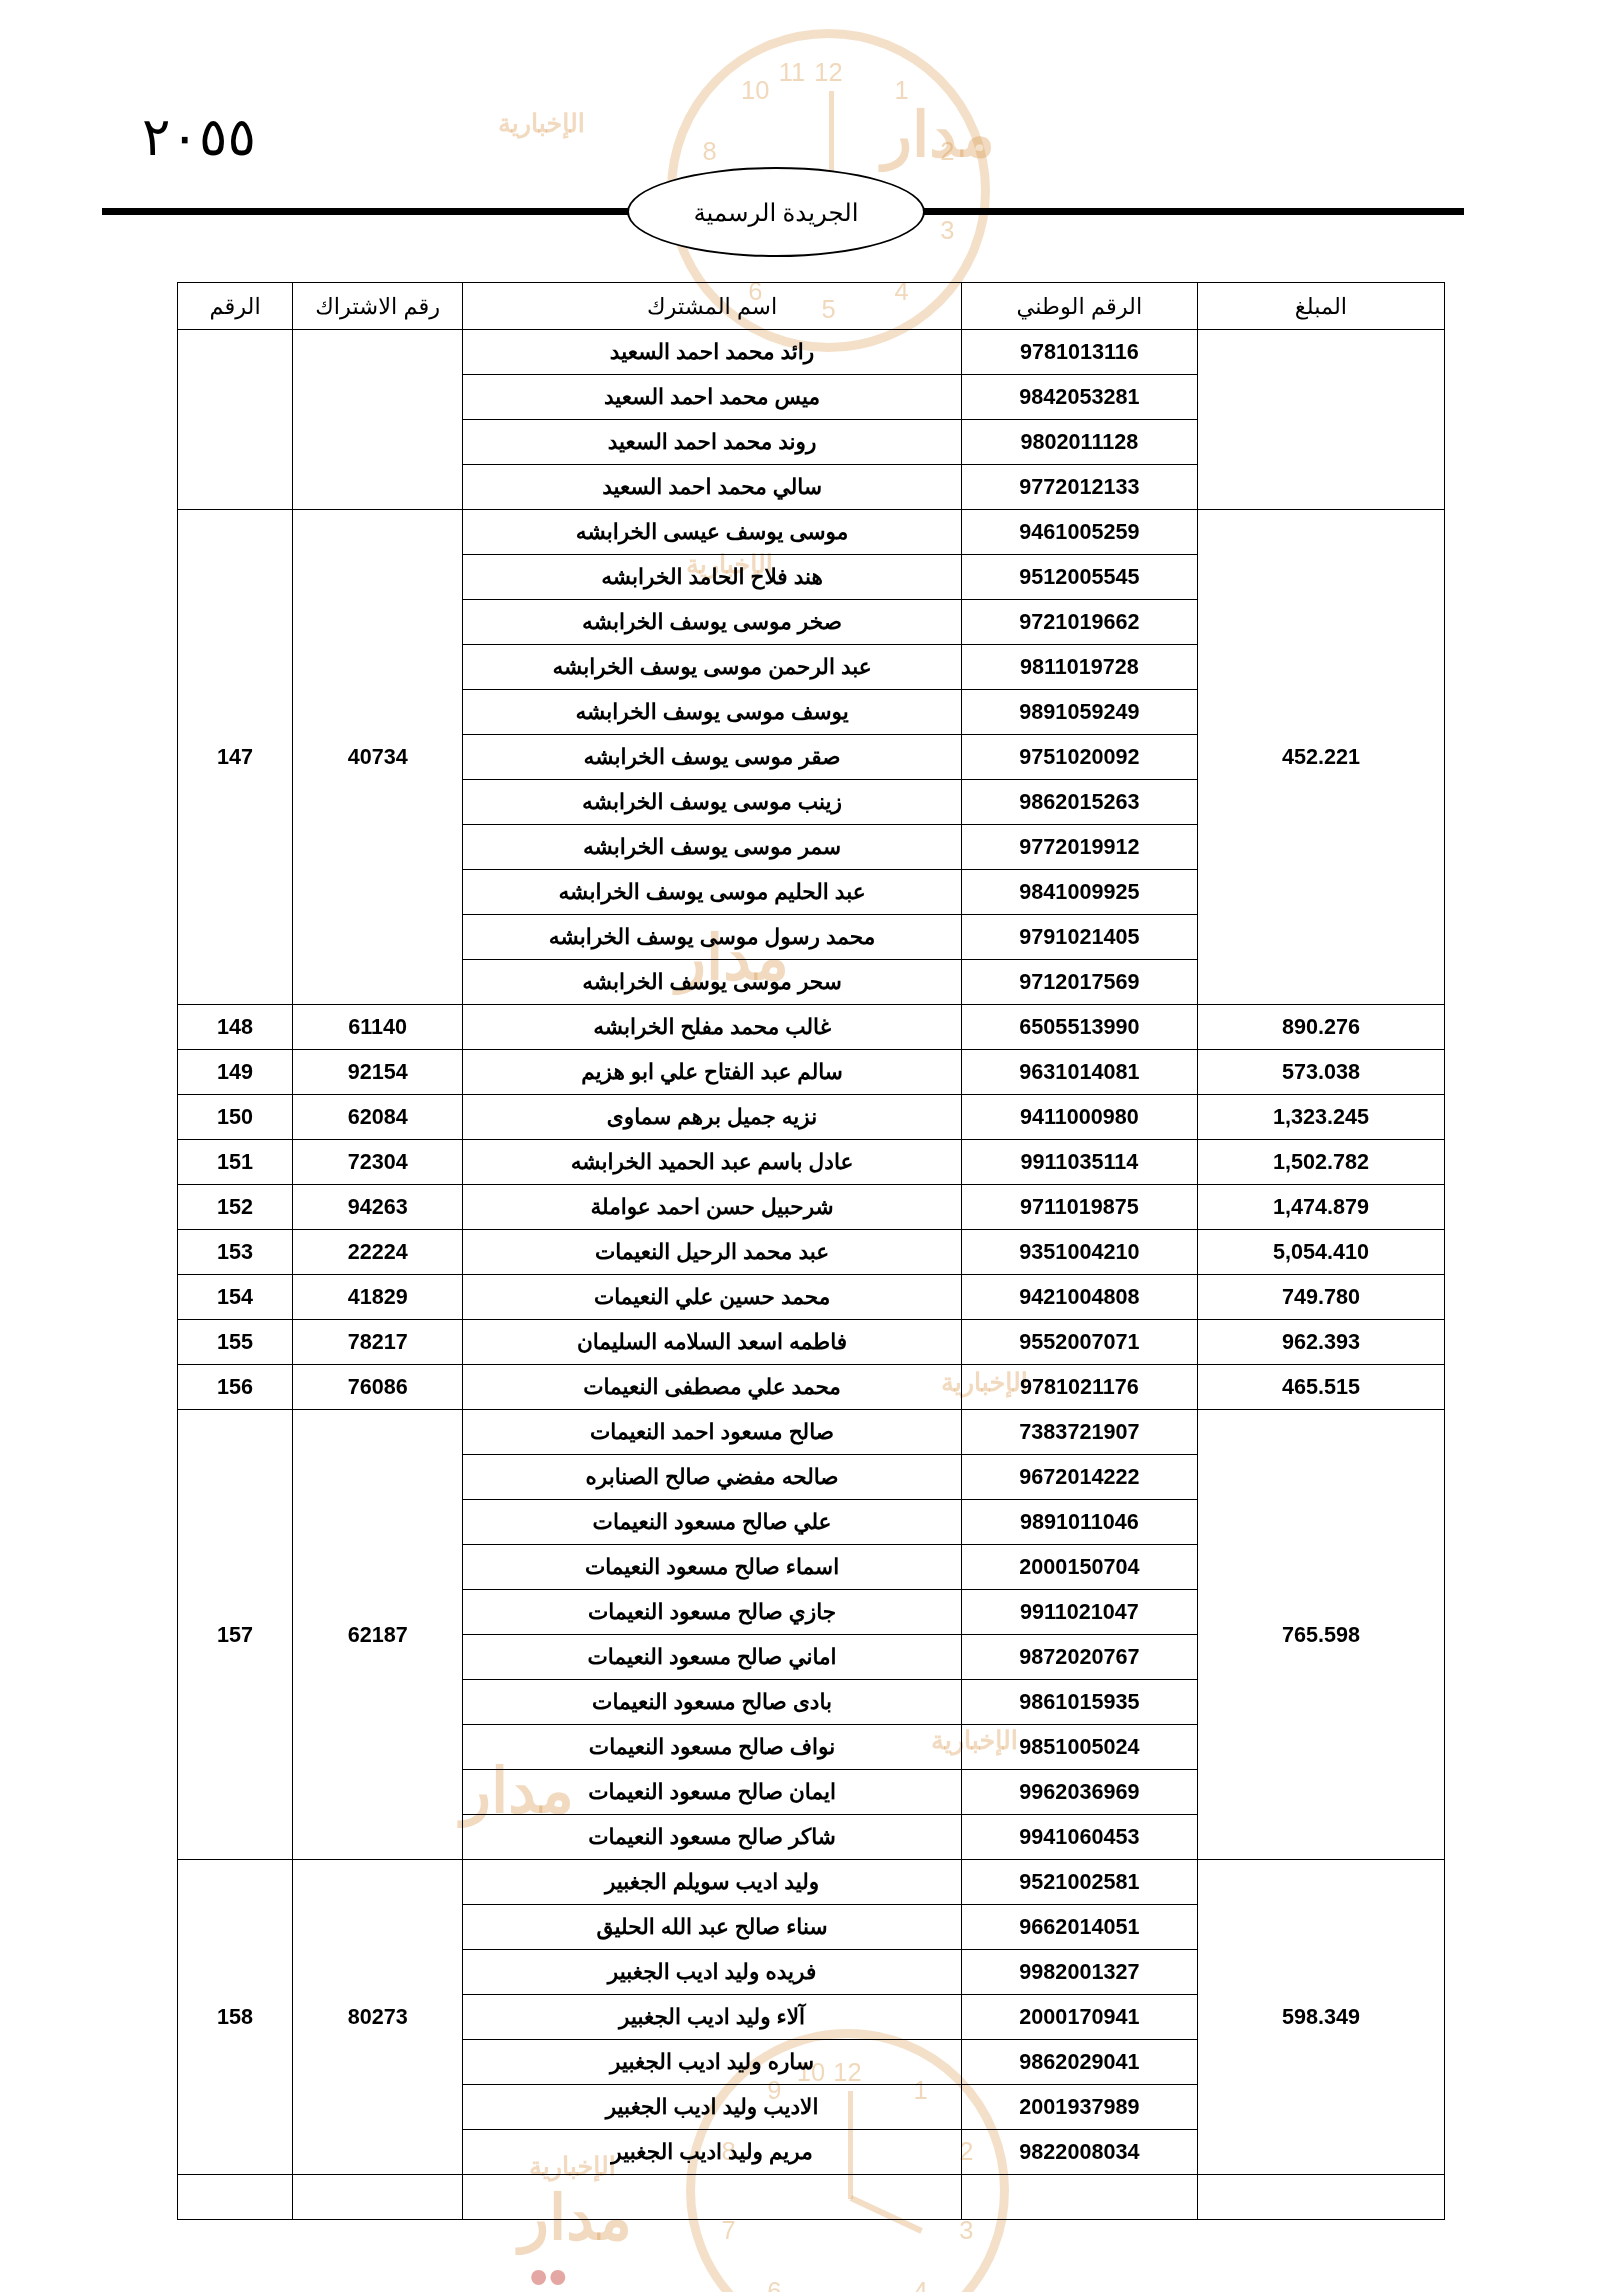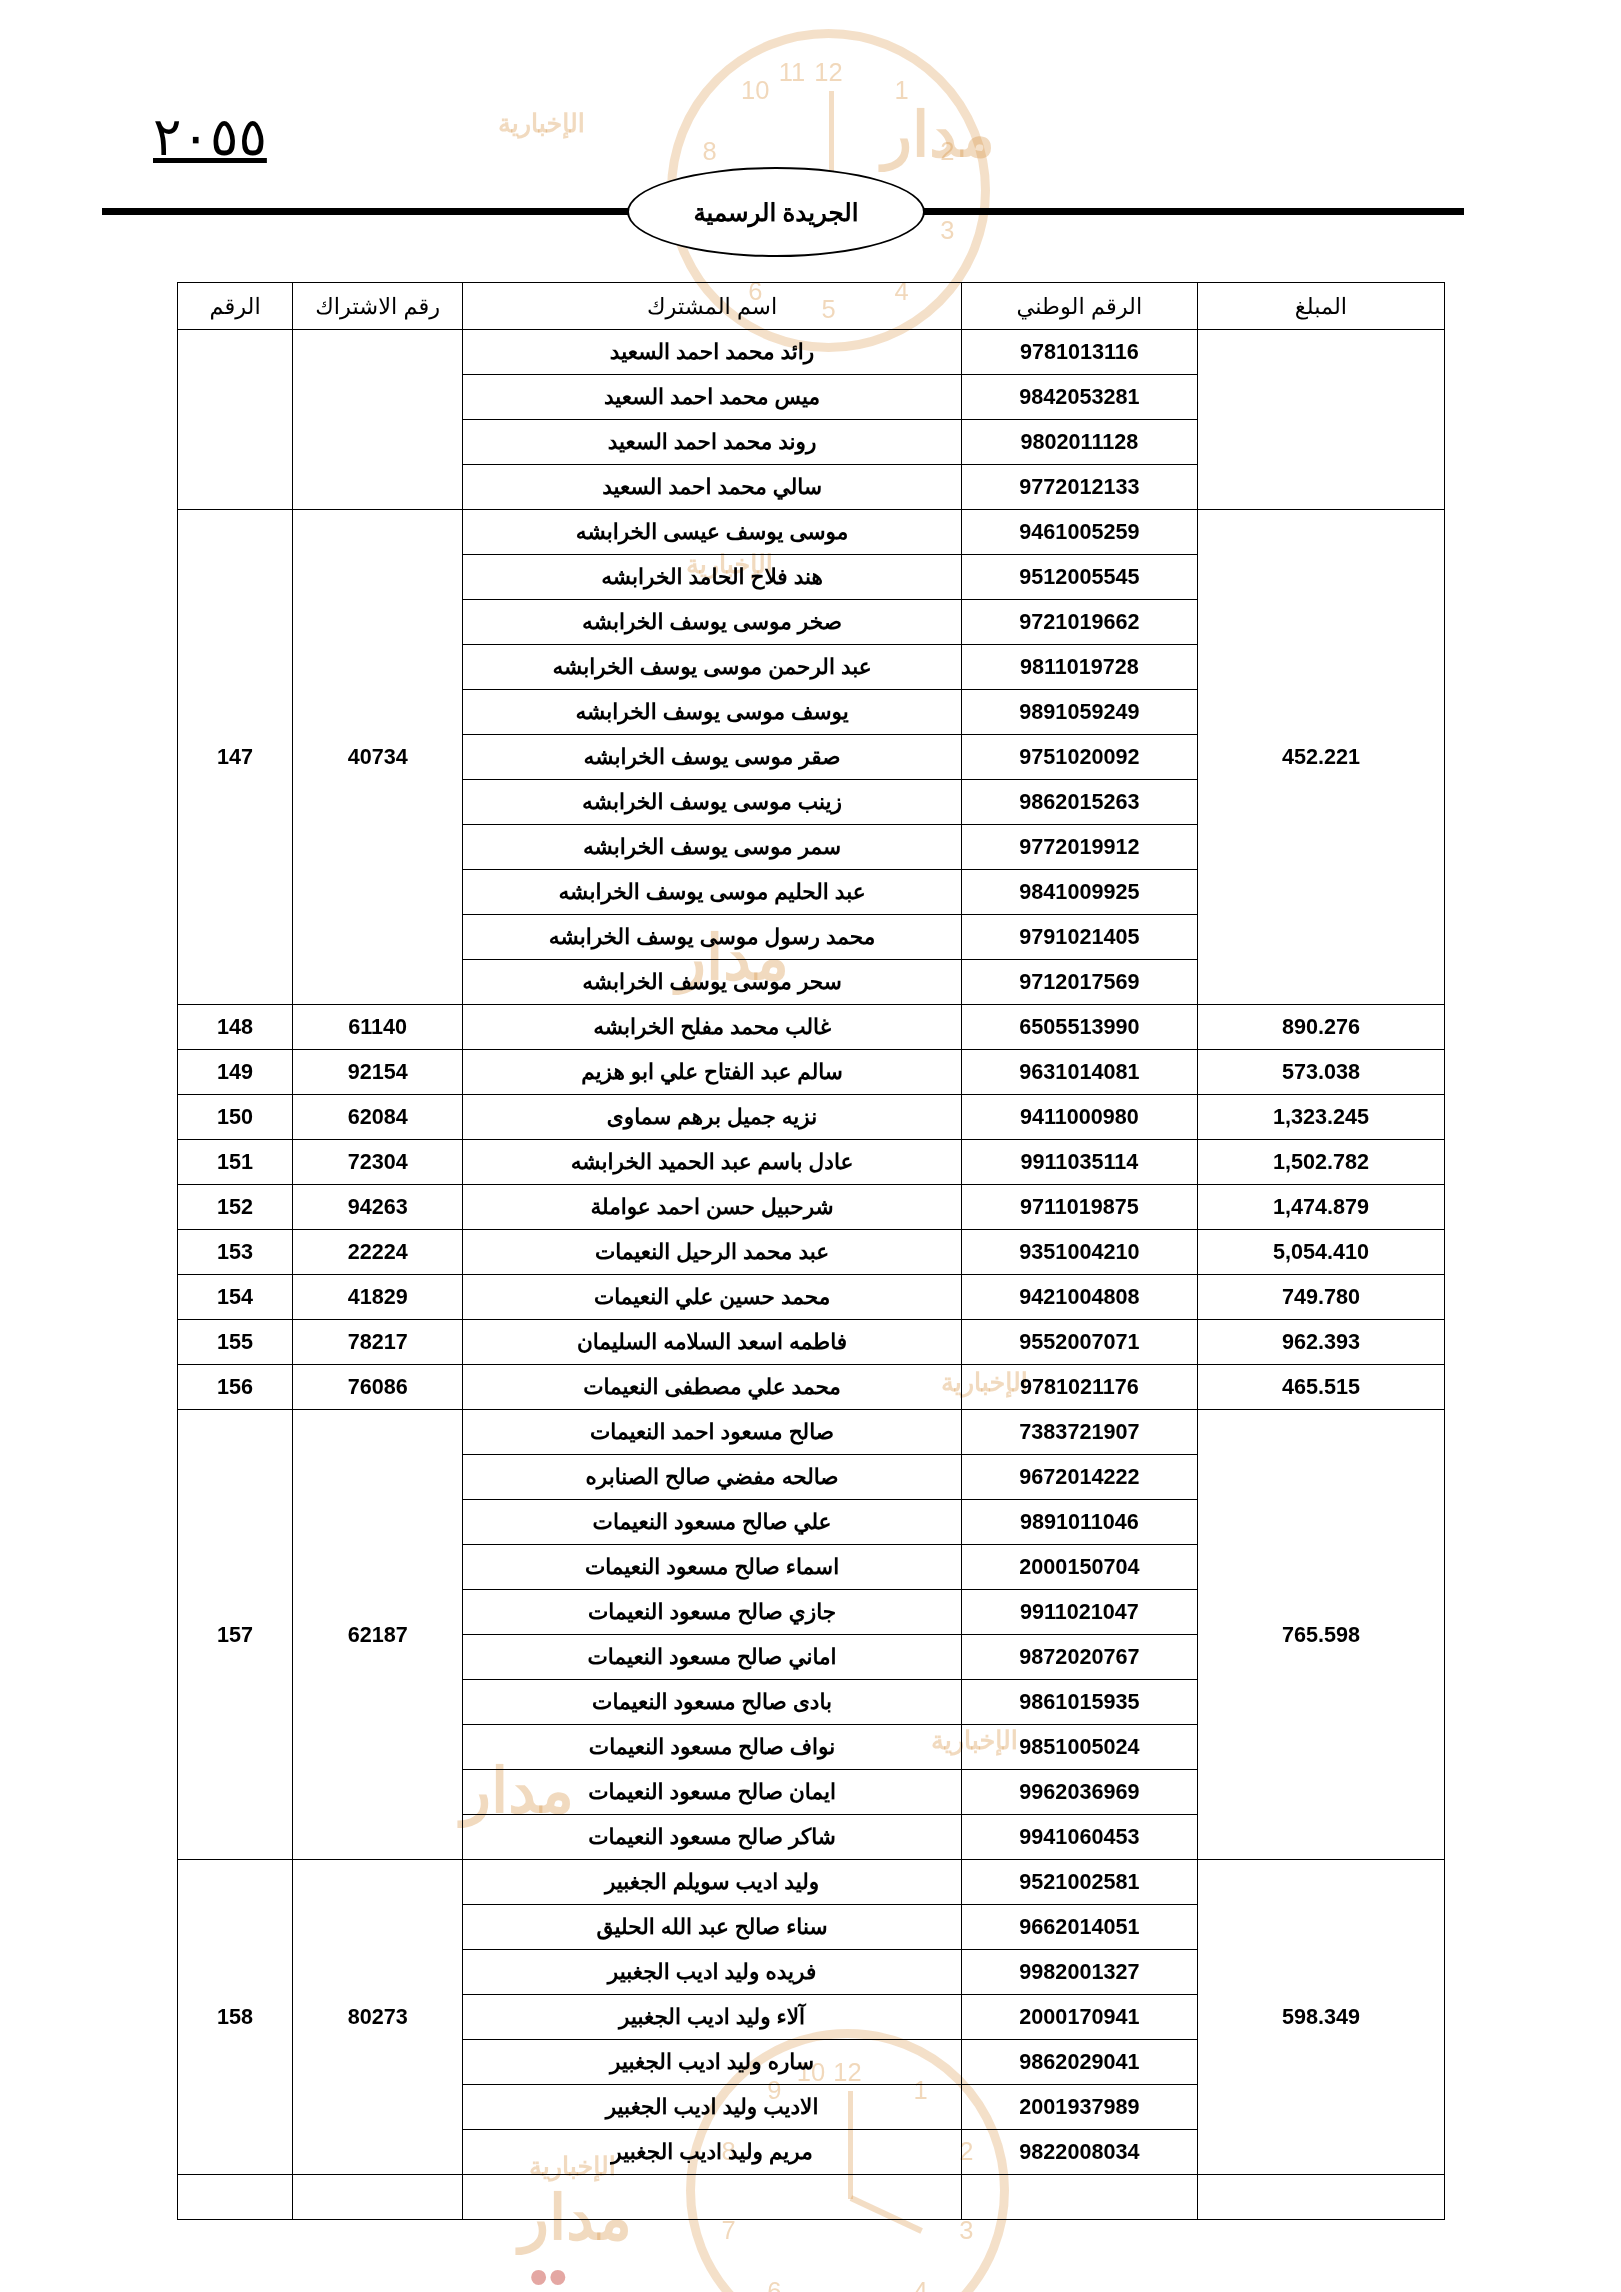--- a/index.html
+++ b/index.html
@@ -59,25 +59,24 @@
 
   
   .page-wrap {
     position: relative;
     z-index: 2;
     padding: 0;
   }
   .page-number {
     position: absolute;
     top: 106px;
-    left: 153px;
+    left: 142px;
     font-size: 53px;
     font-family: "Liberation Serif", serif;
     letter-spacing: 2px;
-    text-decoration: underline;
   }
   .header-rule {
     position: absolute;
     top: 208px;
     left: 102px;
     width: 1362px;
     height: 6.9px;
     background: #000;
   }
   .header-badge {
@@ -86,21 +85,21 @@
     left: 627px;
     width: 294px;
     height: 86px;
     border: 2.9px solid #000;
     border-radius: 50%;
     background: #fff;
     display: flex;
     align-items: center;
     justify-content: center;
     font-size: 24.5px;
-    font-weight: bold;
+    font-weight: normal;
   }
 
   
   table.maintable {
     position: absolute;
     top: 282px;
     right: 176px;
     border-collapse: collapse;
     width: 1268px;
     table-layout: fixed;

